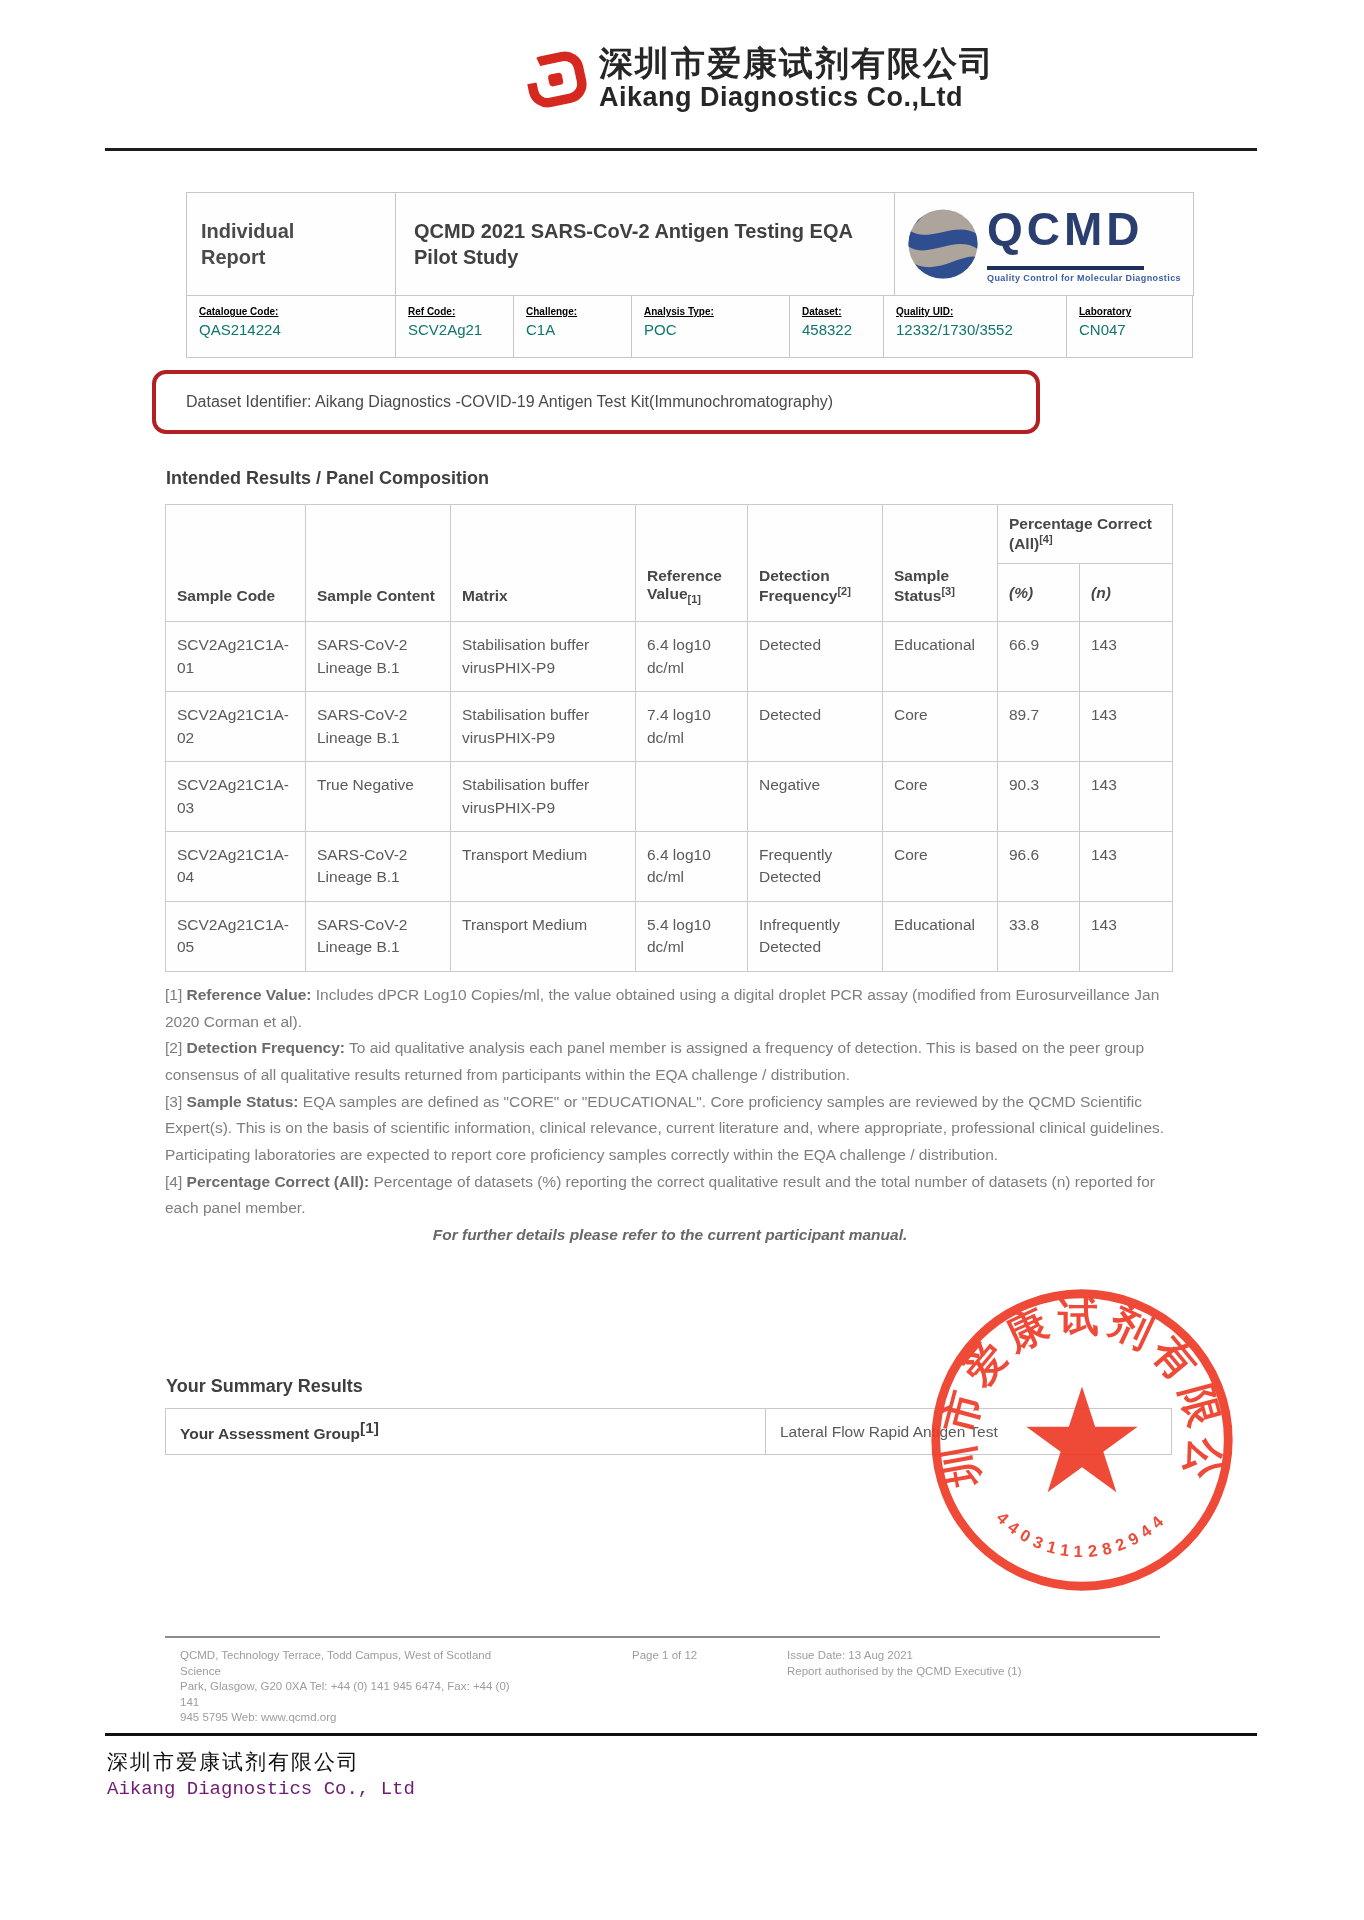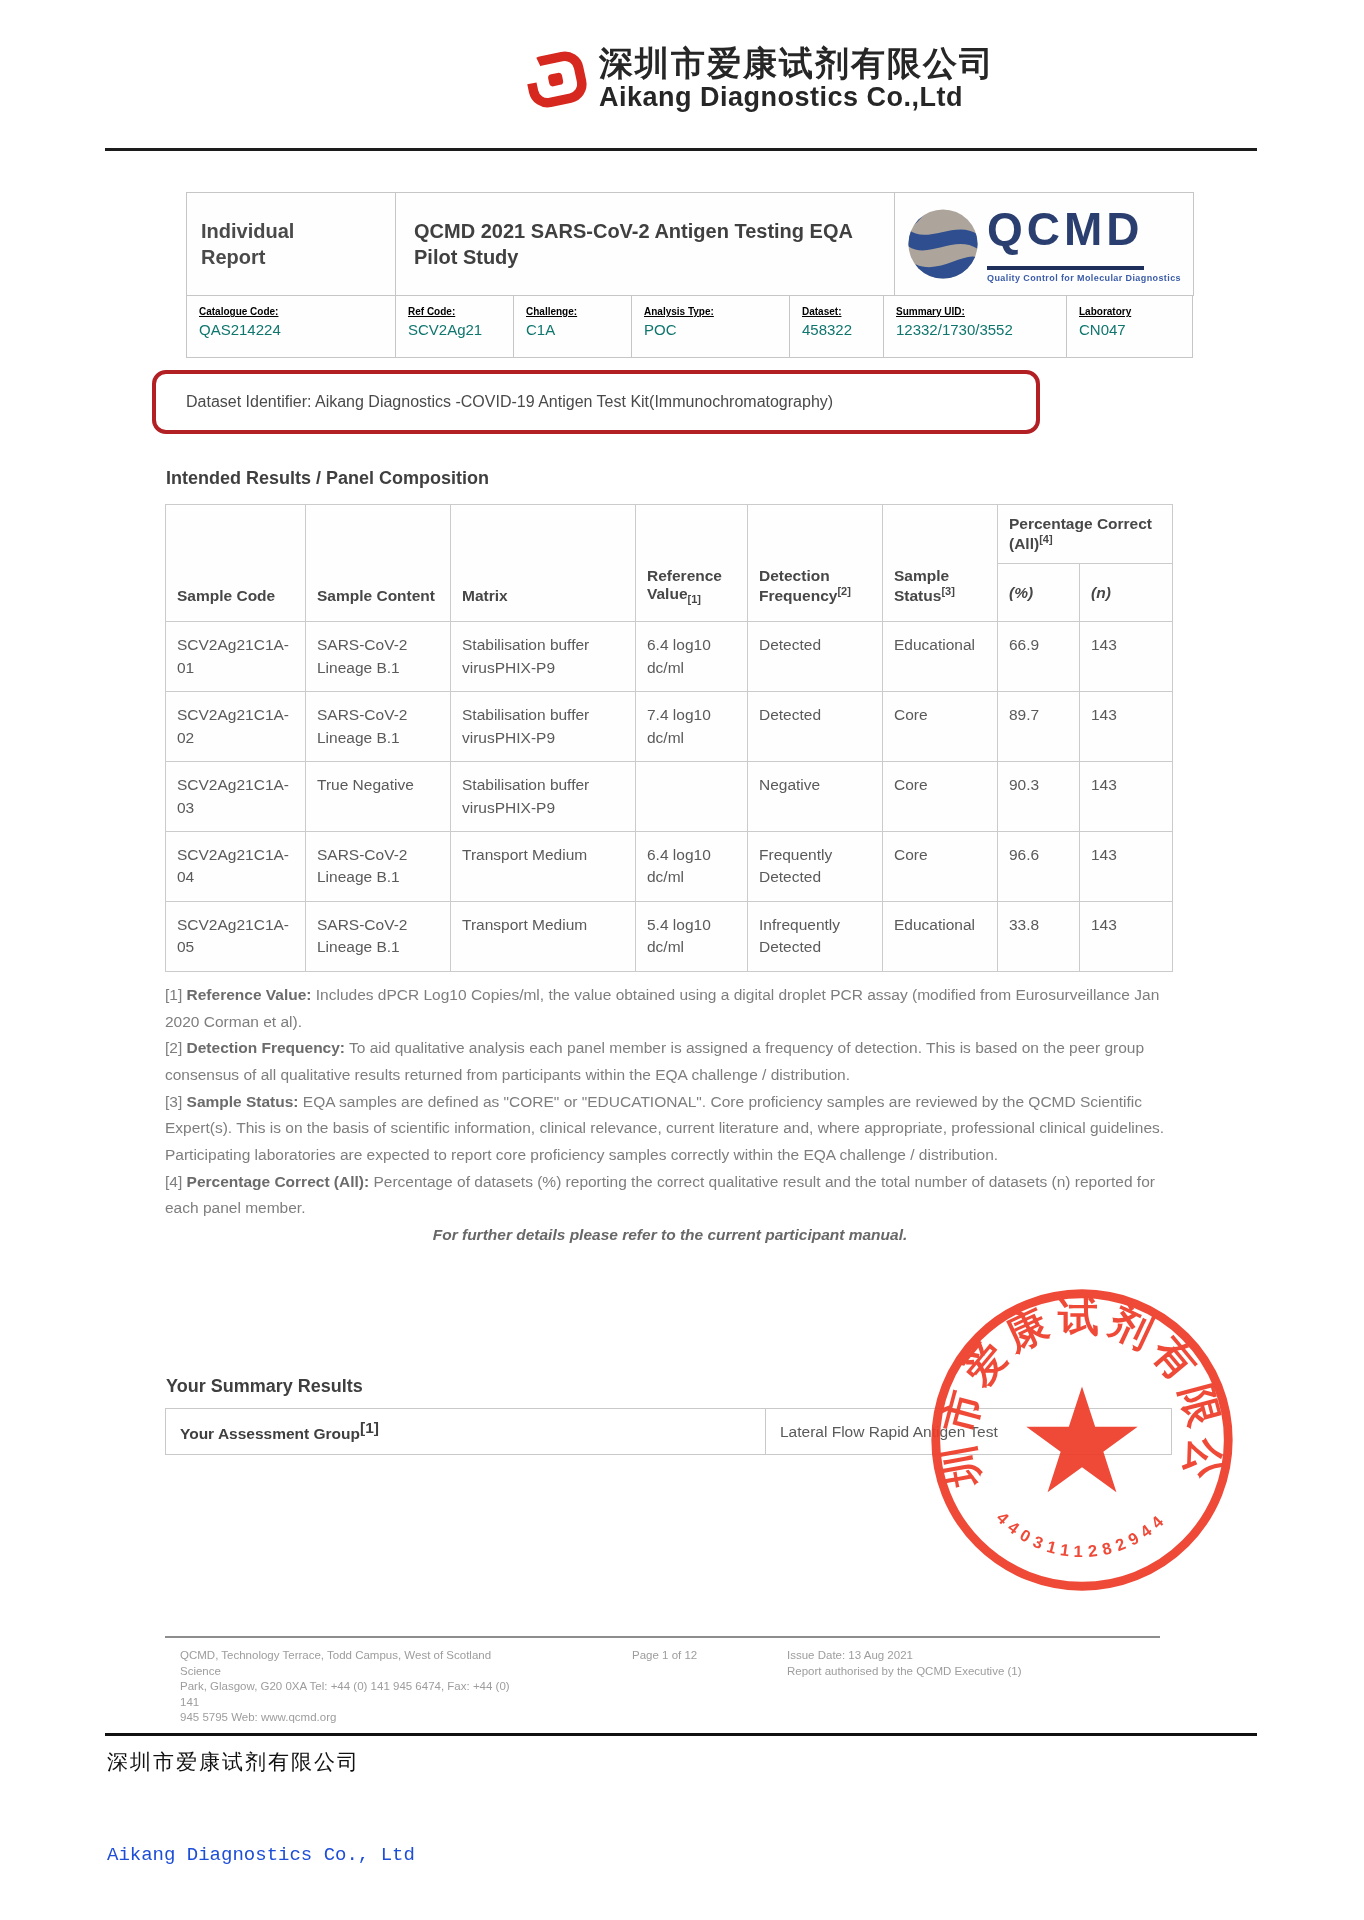--- a/index.html
+++ b/index.html
@@ -76,21 +76,21 @@
   
   .page-footer { position:absolute; top:1636px; left:165px; width:995px; border-top:2px solid #8d8d8d; }
   .page-footer .cell { position:absolute; top:10px; font-size:11.5px; color:#9d9d9d; line-height:1.35; }
   .pf-address { left:15px; width:345px; }
   .pf-page { left:467px; }
   .pf-issue { left:622px; }
 
   
   .bottom-rule { position:absolute; top:1733px; left:105px; width:1152px; height:3px; background:#111; }
   .bottom-cn { position:absolute; top:1748px; left:107px; font-size:21px; color:#111; letter-spacing:2px; font-family:"Liberation Serif", serif; }
-  .bottom-en { position:absolute; top:1844px; left:107px; font-size:19px; color:#1d4ed8; font-family:"Liberation Mono", monospace; }
+  .bottom-en { position:absolute; top:1778px; left:107px; font-size:19px; color:#701a75; font-family:"Liberation Mono", monospace; }
 </style>
 </head>
 <body>
 
 <div class="brand-header">
   <svg class="brand-logo" viewBox="0 0 70 70">
     <g transform="rotate(-12 35 35)">
       <rect x="9" y="13" rx="15" width="52" height="45" fill="none" stroke="#d6281e" stroke-width="10" stroke-dasharray="138 26"></rect>
       <rect x="27" y="29" width="15" height="13" rx="4" fill="#d6281e"></rect>
     </g>
@@ -153,21 +153,21 @@
     </td>
     <td style="width:158px">
       <div class="meta-label">Analysis Type:</div>
       <div class="meta-value">POC</div>
     </td>
     <td style="width:94px">
       <div class="meta-label">Dataset:</div>
       <div class="meta-value">458322</div>
     </td>
     <td style="width:183px">
-      <div class="meta-label">Summary UID:</div>
+      <div class="meta-label">Quality UID:</div>
       <div class="meta-value">12332/1730/3552</div>
     </td>
     <td>
       <div class="meta-label">Laboratory</div>
       <div class="meta-value">CN047</div>
     </td>
   </tr>
 </tbody>
   </table>
 

